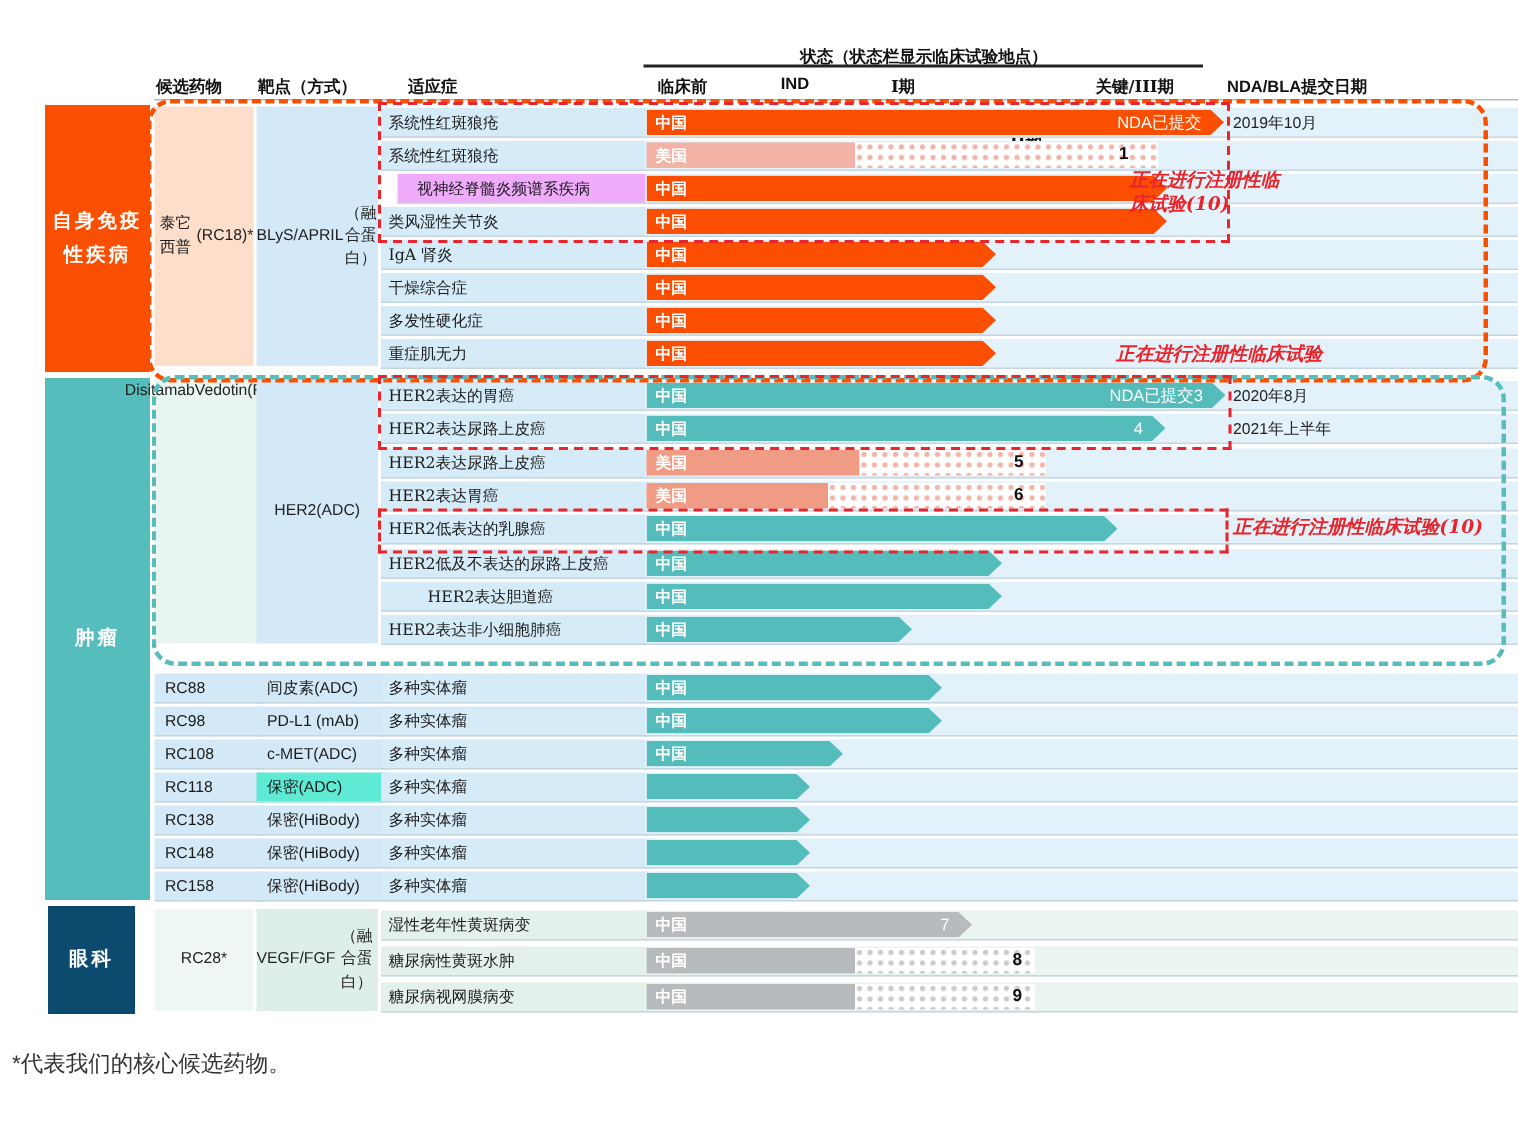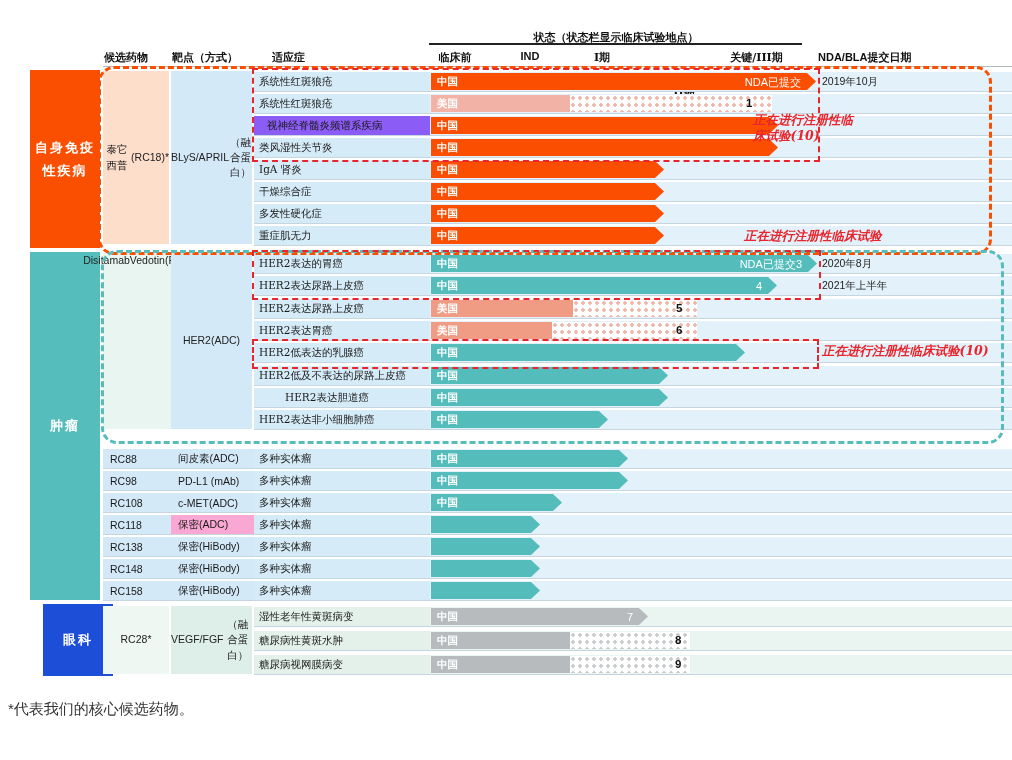--- a/index.html
+++ b/index.html
@@ -55,21 +55,21 @@
   <div class="abs hdr sans" style="left:818px;top:50px;">NDA/BLA提交日期</div>
   <div class="abs hline" style="left:103px;top:66px;width:909px;"></div>
 
   <div class="abs cat" style="left:30px;top:70px;width:70px;height:178px;background:#fa4f00;">
     <span>自身免疫</span>
     <span>性疾病</span>
   </div>
   <div class="abs cat" style="left:30px;top:252px;width:70px;height:348px;background:#55bdbb;">
     <span>肿瘤</span>
   </div>
-  <div class="abs cat" style="left:43px;top:604px;width:70px;height:72px;background:#1d4ed8;">
+  <div class="abs cat" style="left:32px;top:604px;width:58px;height:72px;background:#0c4a6e;">
     <span>眼科</span>
   </div>
 
   <div id="layer-groups" class="abs" style="left:0;top:0;">
       <div class="abs gcell" style="left: 103px; top: 71px; width: 66px; height: 173px; background: rgb(252, 222, 203);">
         <span>泰它西普</span>
         <span>(RC18)*</span>
       </div>
       <div class="abs gcell" style="left: 171px; top: 71px; width: 81px; height: 173px; background: rgb(212, 233, 248);">
         <span>BLyS/APRIL</span>
@@ -99,21 +99,21 @@
         <span class="barlabel">NDA已提交</span>
       </div>
       <div class="abs date" style="left: 822px; top: 75px;">2019年10月</div>
       <div class="abs indcell" style="left: 254px; top: 94px; width: 174px; height: 19px; background: rgb(214, 235, 248);">系统性红斑狼疮</div>
       <div class="abs track" style="left: 430px; top: 94px; width: 582px; height: 19px; background: rgb(227, 241, 250);"></div>
       <div class="abs bar" style="left: 431px; top: 95px; width: 139px; height: 17px; background: rgb(242, 179, 166);">
         <span class="loc">美国</span>
       </div>
       <div class="abs" style="left: 570px; top: 95px; width: 202px; height: 17px; background-color: rgb(255, 255, 255); background-image: radial-gradient(circle at 3px 3px, rgb(239, 182, 170) 1.5px, rgba(0, 0, 0, 0) 2.1px); background-size: 7px 7px;"></div>
       <div class="abs num" style="left: 746px; top: 97px;">1</div>
-      <div class="abs indcell" style="left: 254px; top: 116px; width: 174px; height: 19px; background: #8b5cf6; padding-left: 13px;">视神经脊髓炎频谱系疾病</div>
+      <div class="abs indcell" style="left: 265px; top: 116px; width: 174px; height: 19px; background: #f0abfc; padding-left: 13px;">视神经脊髓炎频谱系疾病</div>
       <div class="abs track" style="left: 430px; top: 116px; width: 582px; height: 19px; background: rgb(227, 241, 250);"></div>
       <div class="abs bar" style="left: 431px; top: 117px; width: 347px; height: 17px; background: rgb(251, 78, 0); clip-path: polygon(0px 0px, calc(100% - 9px) 0px, 100% 50%, calc(100% - 9px) 100%, 0px 100%);">
         <span class="loc">中国</span>
       </div>
       <div class="abs indcell" style="left: 254px; top: 138px; width: 174px; height: 19px; background: rgb(214, 235, 248);">类风湿性关节炎</div>
       <div class="abs track" style="left: 430px; top: 138px; width: 582px; height: 19px; background: rgb(227, 241, 250);"></div>
       <div class="abs bar" style="left: 431px; top: 139px; width: 347px; height: 17px; background: rgb(251, 78, 0); clip-path: polygon(0px 0px, calc(100% - 9px) 0px, 100% 50%, calc(100% - 9px) 100%, 0px 100%);">
         <span class="loc">中国</span>
       </div>
       <div class="abs indcell" style="left: 254px; top: 160px; width: 174px; height: 19px; background: rgb(214, 235, 248);">IgA 肾炎</div>
@@ -199,21 +199,21 @@
         <span class="loc">中国</span>
       </div>
       <div class="abs smcell" style="left: 103px; top: 493px; width: 66px; height: 19px; background: rgb(212, 233, 248);">RC108</div>
       <div class="abs smcell" style="left: 171px; top: 493px; width: 81px; height: 19px; background: rgb(212, 233, 248);">c-MET(ADC)</div>
       <div class="abs indcell" style="left: 254px; top: 493px; width: 174px; height: 19px; background: rgb(214, 235, 248);">多种实体瘤</div>
       <div class="abs track" style="left: 430px; top: 493px; width: 582px; height: 19px; background: rgb(227, 241, 250);"></div>
       <div class="abs bar" style="left: 431px; top: 494px; width: 131px; height: 17px; background: rgb(84, 189, 187); clip-path: polygon(0px 0px, calc(100% - 9px) 0px, 100% 50%, calc(100% - 9px) 100%, 0px 100%);">
         <span class="loc">中国</span>
       </div>
       <div class="abs smcell" style="left: 103px; top: 515px; width: 66px; height: 19px; background: rgb(212, 233, 248);">RC118</div>
-      <div class="abs smcell" style="left: 171px; top: 515px; width: 81px; height: 19px; background: #f9a8d4;">保密(ADC)</div>
+      <div class="abs smcell" style="left: 171px; top: 515px; width: 81px; height: 19px; background: #5eead4;">保密(ADC)</div>
       <div class="abs indcell" style="left: 254px; top: 515px; width: 174px; height: 19px; background: rgb(214, 235, 248);">多种实体瘤</div>
       <div class="abs track" style="left: 430px; top: 515px; width: 582px; height: 19px; background: rgb(227, 241, 250);"></div>
       <div class="abs bar" style="left: 431px; top: 516px; width: 109px; height: 17px; background: rgb(84, 189, 187); clip-path: polygon(0px 0px, calc(100% - 9px) 0px, 100% 50%, calc(100% - 9px) 100%, 0px 100%);"></div>
       <div class="abs smcell" style="left: 103px; top: 537px; width: 66px; height: 19px; background: rgb(212, 233, 248);">RC138</div>
       <div class="abs smcell" style="left: 171px; top: 537px; width: 81px; height: 19px; background: rgb(212, 233, 248);">保密(HiBody)</div>
       <div class="abs indcell" style="left: 254px; top: 537px; width: 174px; height: 19px; background: rgb(214, 235, 248);">多种实体瘤</div>
       <div class="abs track" style="left: 430px; top: 537px; width: 582px; height: 19px; background: rgb(227, 241, 250);"></div>
       <div class="abs bar" style="left: 431px; top: 538px; width: 109px; height: 17px; background: rgb(84, 189, 187); clip-path: polygon(0px 0px, calc(100% - 9px) 0px, 100% 50%, calc(100% - 9px) 100%, 0px 100%);"></div>
       <div class="abs smcell" style="left: 103px; top: 559px; width: 66px; height: 19px; background: rgb(212, 233, 248);">RC148</div>
       <div class="abs smcell" style="left: 171px; top: 559px; width: 81px; height: 19px; background: rgb(212, 233, 248);">保密(HiBody)</div>

